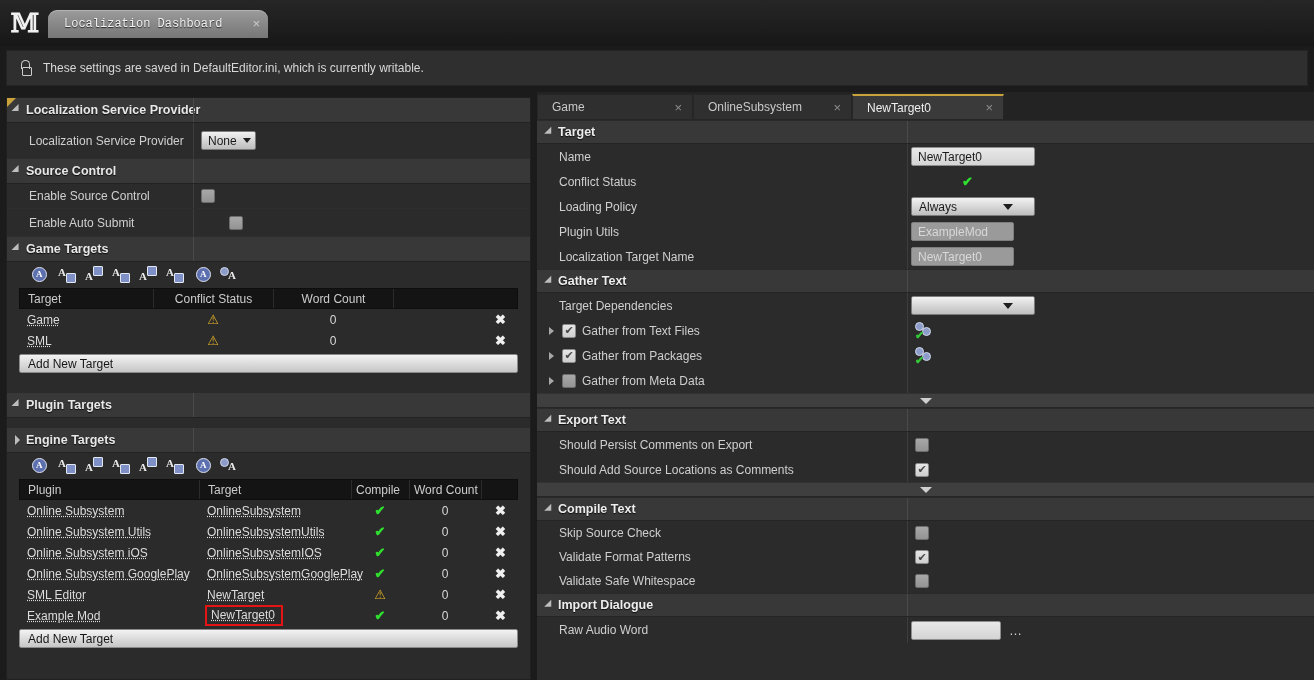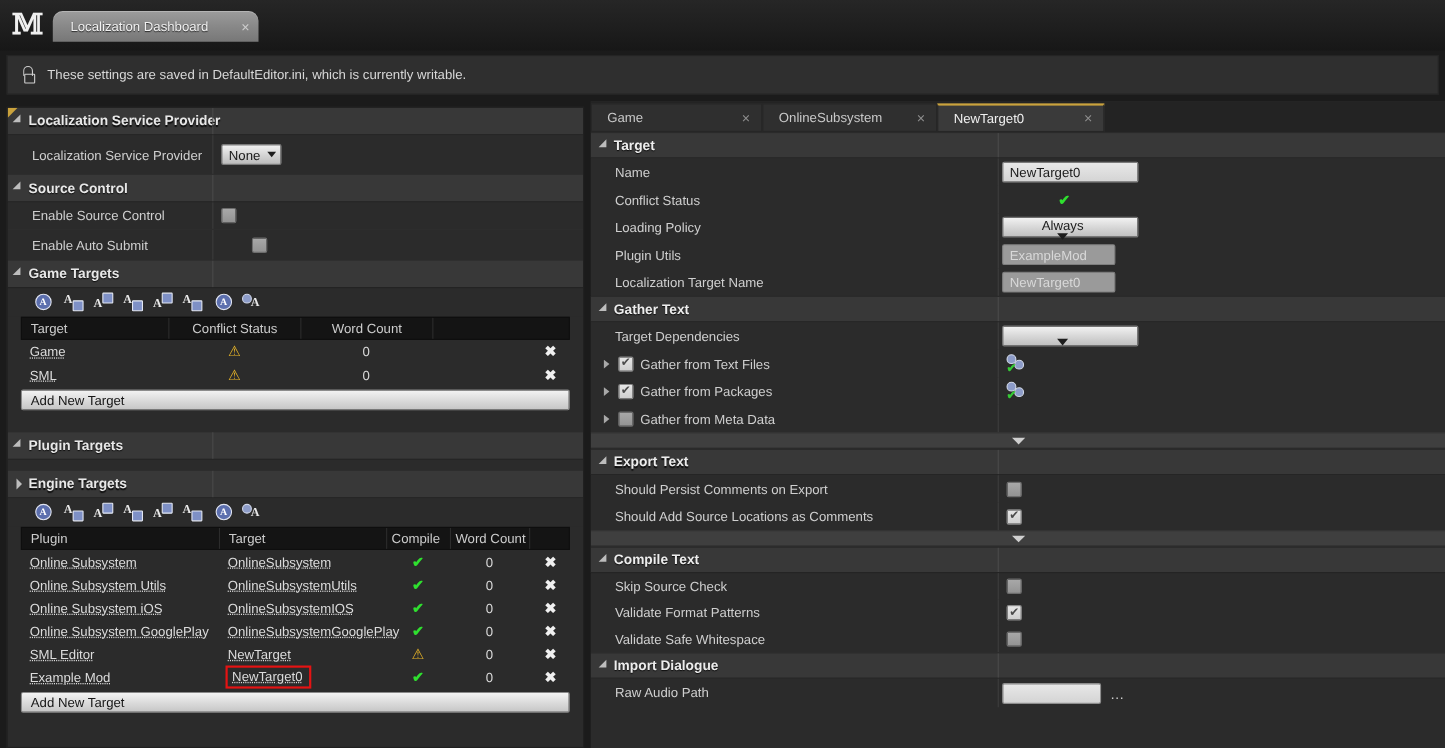--- a/index.html
+++ b/index.html
@@ -16,21 +16,21 @@
   .titlebar {
     position: absolute; left: 0; top: 0; width: 1314px; height: 46px;
     background: linear-gradient(180deg,#262626 0%,#1e1e1e 55%,#171717 100%);
   }
   .ue-logo {
     position: absolute; left: 6px; top: 4px; width: 38px; height: 38px;
     display: flex; align-items: center; justify-content: center;
     color: #f0f0f0; font-family: "DejaVu Serif", serif; font-size: 26px;
     font-weight: 700; line-height: 1;
   }
-  .tabstrip { position: absolute; left: 48px; top: 10px; height: 36px; }
+  .tabstrip { position: absolute; left: 48px; top: 10px; height: 36px; font-family: Liberation Mono, monospace; }
   .wtab {
     position: relative; display: inline-flex; align-items: center;
     height: 28px; padding: 0 8px 0 16px;
     background: linear-gradient(180deg,#9c9c9c 0%,#8a8a8a 45%,#777777 100%);
     border-top-left-radius: 9px; border-top-right-radius: 9px;
     color: #f2f2f2; font-size: 12px;
     box-shadow: inset 0 1px 0 rgba(255,255,255,.25);
   }
   .wtab .lbl { text-shadow: 0 1px 1px rgba(0,0,0,.7); }
   .wtab .x {
@@ -228,21 +228,21 @@
     display: flex; align-items: center; padding-left: 6px;
     color: #1b1b1b; font-size: 12px;
   }
   .txtfield.ro {
     background: #9a9a9a; border-color: #7e7e7e; color: #d8d8d8;
   }
   .wcombo {
     height: 19px; background: linear-gradient(180deg,#f2f2f2 0%,#d5d5d5 55%,#bfbfbf 100%);
     border: 1px solid #7b7b7b; border-radius: 2px;
     display: flex; align-items: center; justify-content: space-between;
-    padding: 0 21px 0 7px; color: #1a1a1a; font-size: 12px; flex-direction: column;
+    padding: 0 21px 0 7px; color: #1a1a1a; font-size: 12px;
   }
   .wcombo .caret {
     width: 0; height: 0;
     border-left: 5px solid transparent; border-right: 5px solid transparent;
     border-top: 6px solid #1d1d1d;
   }
 
   .gearpair { width: 20px; height: 18px; position: relative; }
   .gearpair .g1, .gearpair .g2 {
     position: absolute; width: 9px; height: 9px; border-radius: 50%;
@@ -725,21 +725,21 @@
       </div>
   </div>
 
   <div class="rcat">
     <span class="tri"></span>
     <span class="ttl">Import Dialogue</span>
     <span class="vline"></span>
   </div>
   <div class="rrow" style="height:26px;">
     <span class="vline"></span>
-    <div class="rname">Raw Audio Path</div>
+    <div class="rname">Raw Audio Word</div>
     <div class="rval">
       <span class="txtfield" style="width:90px;"></span>
       <span class="dots">…</span>
     </div>
   </div>
   <div class="rrow" style="height:26px;margin-top:47px;">
     <span class="vline"></span>
     <div class="rname">Imported Dialogue Folder</div>
     <div class="rval">
       <span class="txtfield" style="width:103px;">ImportedDialogue</span>

